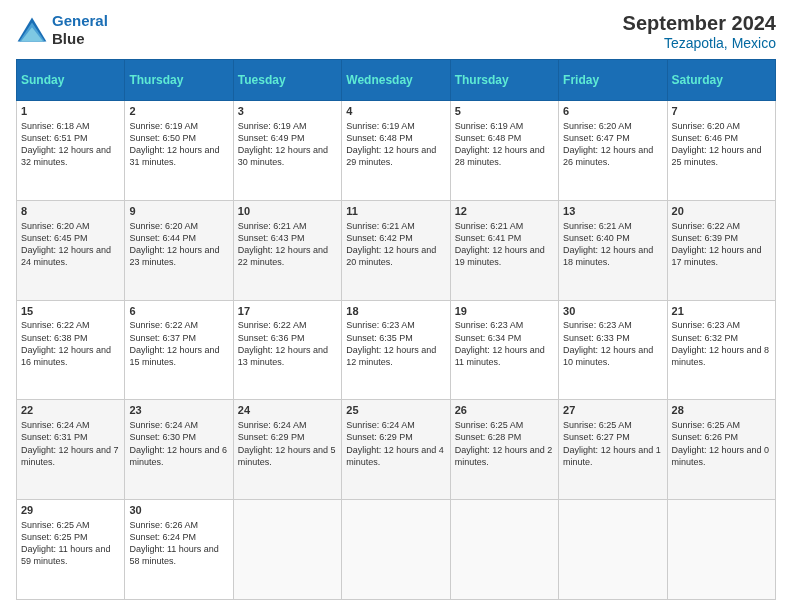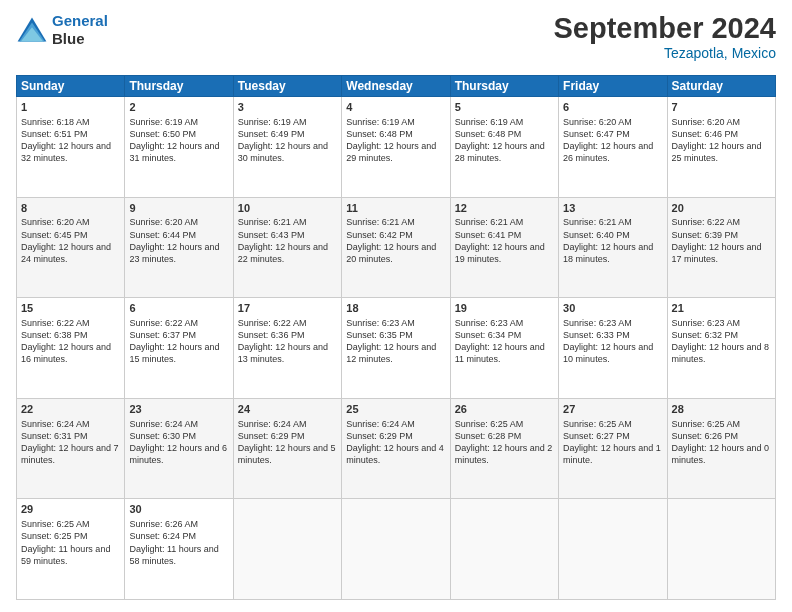--- a/index.html
+++ b/index.html
@@ -14,21 +14,21 @@
       width: 792px;
       height: 612px;
       padding: 12px 16px;
       display: flex;
       flex-direction: column;
     }
     .header {
       display: flex;
       justify-content: space-between;
       align-items: flex-start;
-      margin-bottom: 14px;
+      margin-bottom: 8px;
     }
     .logo {
       display: flex;
       align-items: center;
       gap: 4px;
     }
     .logo-text {
       font-size: 15px;
       font-weight: bold;
       color: #333;
@@ -38,41 +38,41 @@
       color: #1a6eb5;
     }
     .logo-icon {
       width: 32px;
       height: 28px;
     }
     .title-area {
       text-align: right;
     }
     .month-title {
-      font-size: 29px;
+      font-size: 20px;
       font-weight: bold;
       color: #333;
     }
     .location {
       font-size: 14px;
       color: #0369a1;
     }
     .calendar {
       flex: 1;
       border: 1px solid #ccc;
       border-collapse: collapse;
       width: 100%;
       table-layout: fixed;
     }
     .calendar th {
       background: #1a6eb5;
-      color: #ffffff;
+      color: #5eead4;
       font-size: 12px;
       font-weight: bold;
-      padding: 3px 4px;
+      padding: 13px 4px;
       text-align: left;
       border: 1px solid #1560a0;
     }
     .calendar td {
       vertical-align: top;
       border: 1px solid #ccc;
       padding: 3px 4px;
       font-size: 9px;
       color: #333;
       line-height: 1.35;

